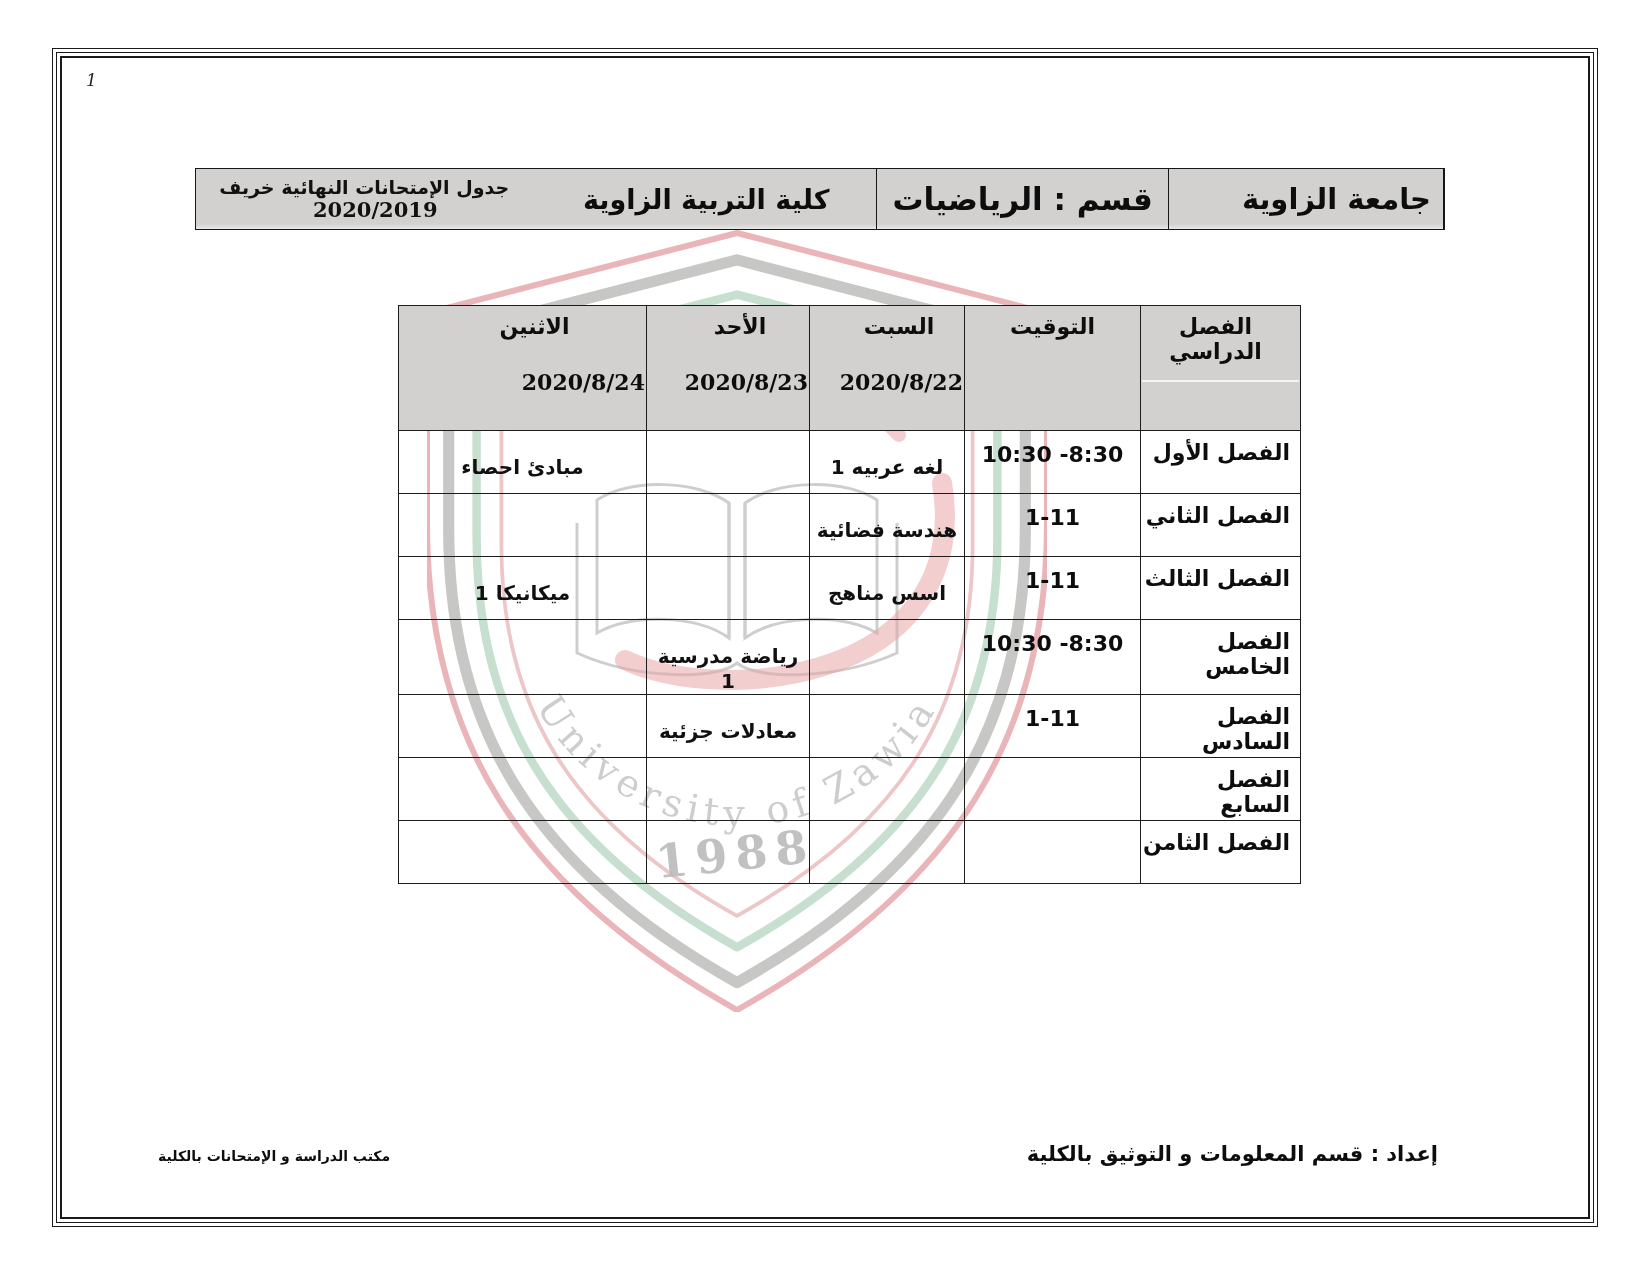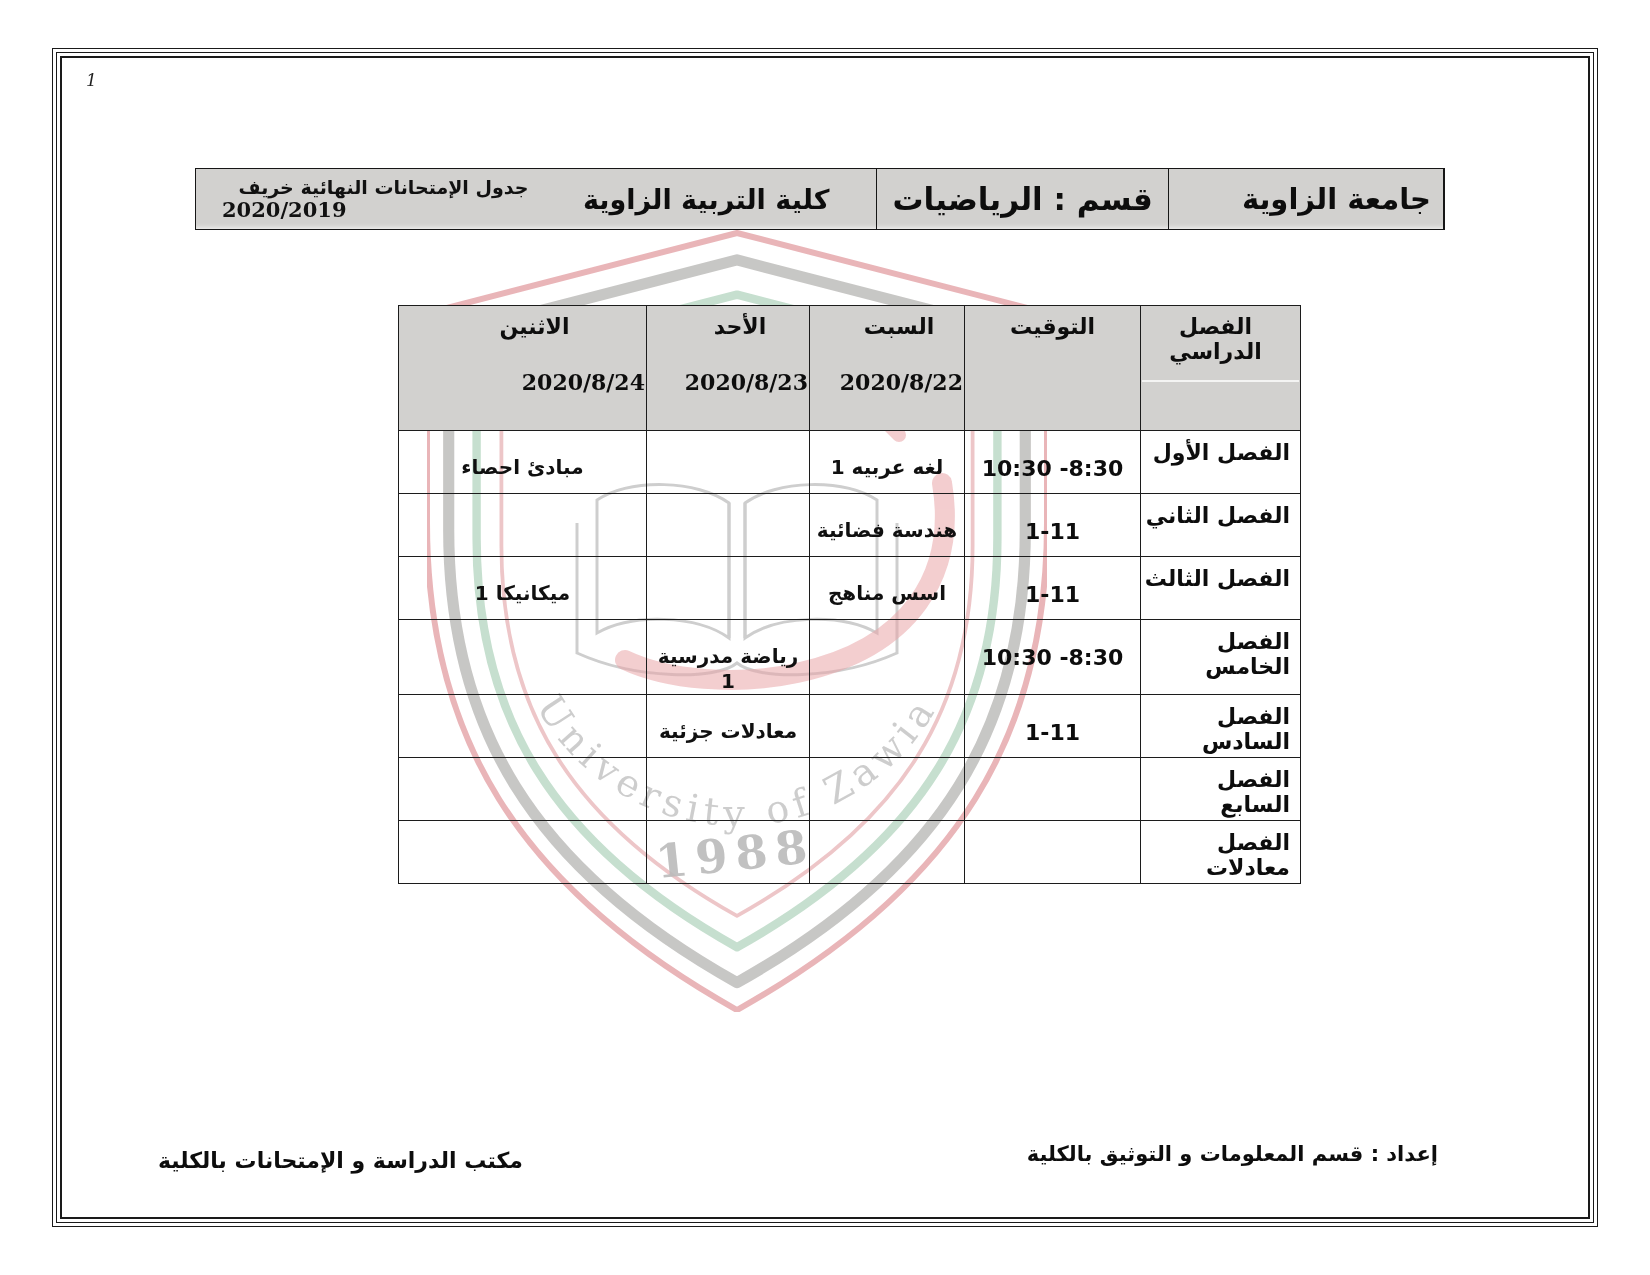--- a/index.html
+++ b/index.html
@@ -21,21 +21,21 @@
 
   
   .banner{position:absolute;left:195px;top:168px;width:1250px;height:62px;z-index:3;
           display:flex;flex-direction:row;box-sizing:border-box;border:1px solid #161616;}
   .banner .cell{box-sizing:border-box;height:100%;background:#d2d1cf;
                 display:flex;flex-direction:column;justify-content:center;
                 box-shadow:inset 0 -7px 5px -6px rgba(255,255,255,.85);}
   .banner .cell:not(:first-child){border-right:0;border-left:0;}
   .banner .cell + .cell{border-right:1px solid #161616;}
   .banner .cell{border-left:1px solid #161616;}
-  .banner .cell:first-child{border-left:0;}
+  .banner .cell:first-child{border-left:0;align-items:center;}
   .c-schedule{width:341px;direction:rtl;text-align:right;padding:2px 8px 2px 4px;}
   .c-schedule .l1{font-size:19px;font-weight:bold;color:#111;line-height:1.15;}
   .c-schedule .l2{font-family:"DejaVu Serif","Liberation Serif",serif;font-weight:bold;
                   font-size:21px;color:#111;padding-left:22px;text-align:left;line-height:1.1;}
   .c-dept{width:293px;direction:rtl;text-align:center;font-size:31px;font-weight:bold;color:#0d0d0d;}
   .c-college{width:341px;direction:rtl;text-align:center;font-size:27px;font-weight:bold;color:#0d0d0d;}
   .c-univ{width:275px;direction:rtl;text-align:right;padding-left:6px;padding-right:12px;
           font-size:29px;font-weight:bold;color:#0d0d0d;}
 
   
@@ -48,31 +48,31 @@
   .day-name{font-size:22px;font-weight:bold;color:#0d0d0d;text-align:center;padding-left:24px;}
   .day-date{font-family:"DejaVu Serif","Liberation Serif",serif;font-size:22px;
             font-weight:bold;color:#0d0d0d;text-align:right;margin-top:30px;}
   .hdr-label{font-size:22px;font-weight:bold;color:#0d0d0d;}
   .th-semester{position:relative;text-align:center;padding:8px 10px 0 0;}
   .th-semester::after{content:"";position:absolute;left:1px;right:1px;top:60%;
                       border-top:2px solid rgba(255,255,255,.75);}
   .th-timing{text-align:center;}
   .td-semester{font-size:22px;font-weight:bold;color:#0d0d0d;
                text-align:right;padding:9px 10px 0 0;}
-  .td-timing{font-size:22px;font-weight:bold;color:#0d0d0d;text-align:center;padding-top:25px;}
+  .td-timing{font-size:22px;font-weight:bold;color:#0d0d0d;text-align:center;padding-top:11px;}
   .td-timing .ltr{direction:ltr;unicode-bidi:bidi-override;}
   .td-course{font-size:20px;font-weight:bold;color:#101010;text-align:center;
              padding:24px 4px 0 4px;line-height:1.25;}
   td.hl{background:#fbe7c5;}
 
   
   .footer-right{position:absolute;right:212px;top:1142px;direction:rtl;
                 font-size:21px;font-weight:bold;color:#0d0d0d;z-index:3;}
   .footer-left{position:absolute;left:158px;top:1148px;direction:rtl;
-               font-size:22px;font-weight:bold;color:#0d0d0d;z-index:3;}
+               font-size:14px;font-weight:bold;color:#0d0d0d;z-index:3;}
 </style>
 </head>
 <body>
 
 <div class="pb pb1"></div>
 <div class="pb pb2"></div>
 <div class="pb pb3"></div>
 
 <div class="page-num">1</div>
 
@@ -192,21 +192,21 @@
       <td class="td-course"></td>
     </tr>
     <tr>
       <td class="td-semester">الفصل السابع</td>
       <td class="td-timing"><span class="ltr"></span></td>
       <td class="td-course"></td>
       <td class="td-course"></td>
       <td class="td-course"></td>
     </tr>
     <tr>
-      <td class="td-semester">الفصل معادلات</td>
+      <td class="td-semester">الفصل الثامن</td>
       <td class="td-timing"><span class="ltr"></span></td>
       <td class="td-course"></td>
       <td class="td-course"></td>
       <td class="td-course"></td>
     </tr>
   </tbody>
 </table>
 
 <div class="footer-right">إعداد : قسم المعلومات و التوثيق بالكلية</div>
 <div class="footer-left">مكتب الدراسة و الإمتحانات بالكلية</div>

